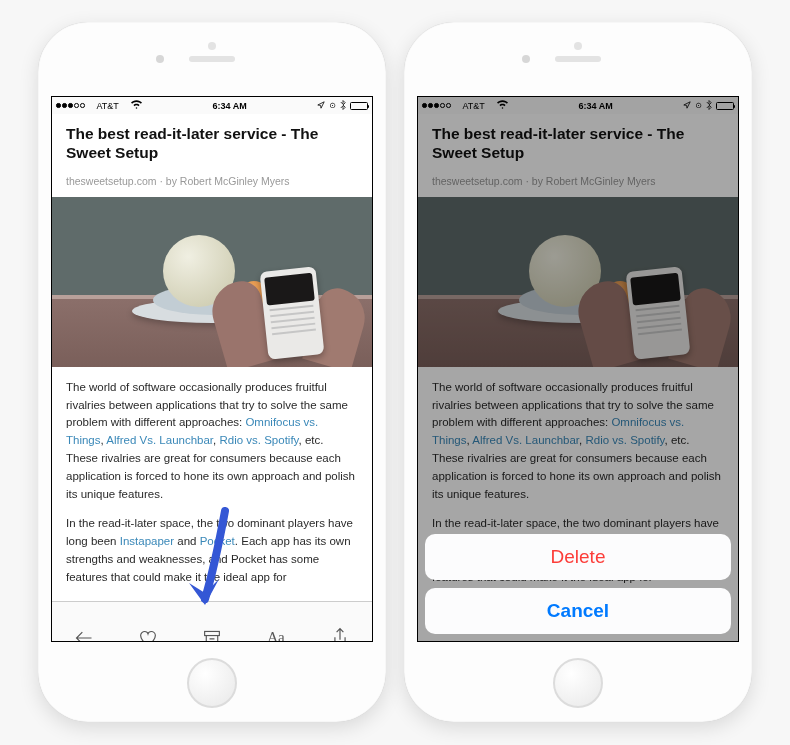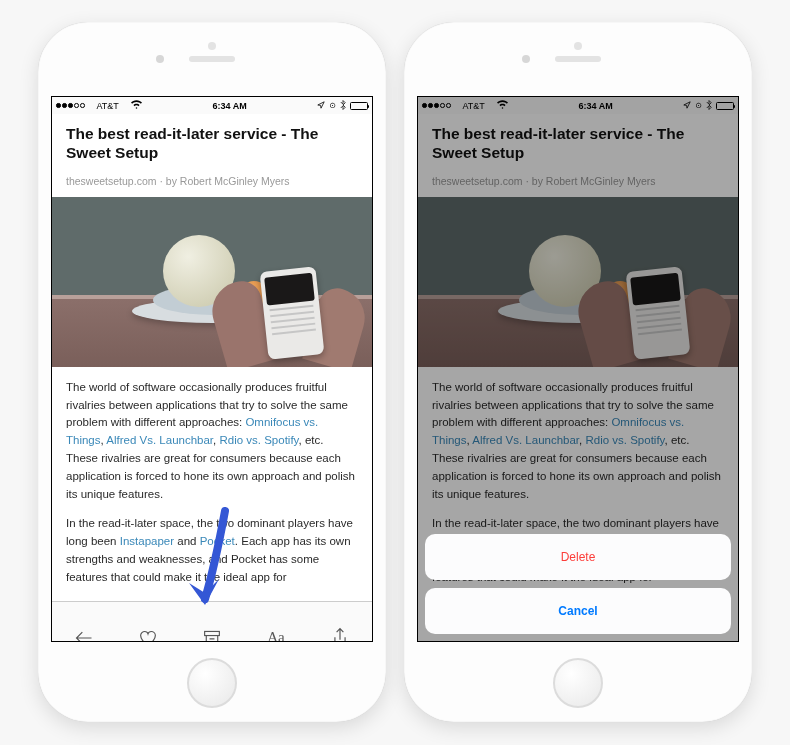--- a/index.html
+++ b/index.html
@@ -138,21 +138,21 @@
       background: rgba(0,0,0,0.35);
     }
     .action-sheet {
       position: absolute; left: 7px; right: 7px; bottom: 7px;
     }
     .sheet-btn {
       background: #fcfcfd;
       border-radius: 10px;
       height: 46px;
       display: flex; align-items: center; justify-content: center;
-      font-size: 12px;
+      font-size: 19px;
       margin-bottom: 8px;
     }
     .sheet-btn.delete { color: #fc3d39; }
     .sheet-btn.cancel { color: #007aff; font-weight: 600; margin-bottom: 0; }
   </style>
 </head>
 <body>
 
 <div class="phone">
   <div class="sensor"></div>

